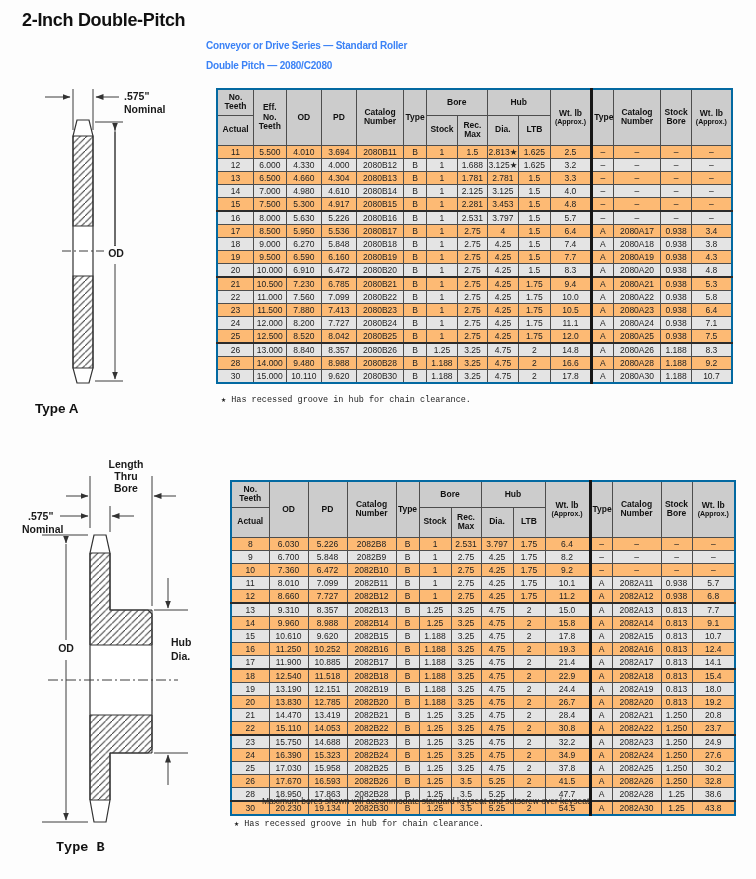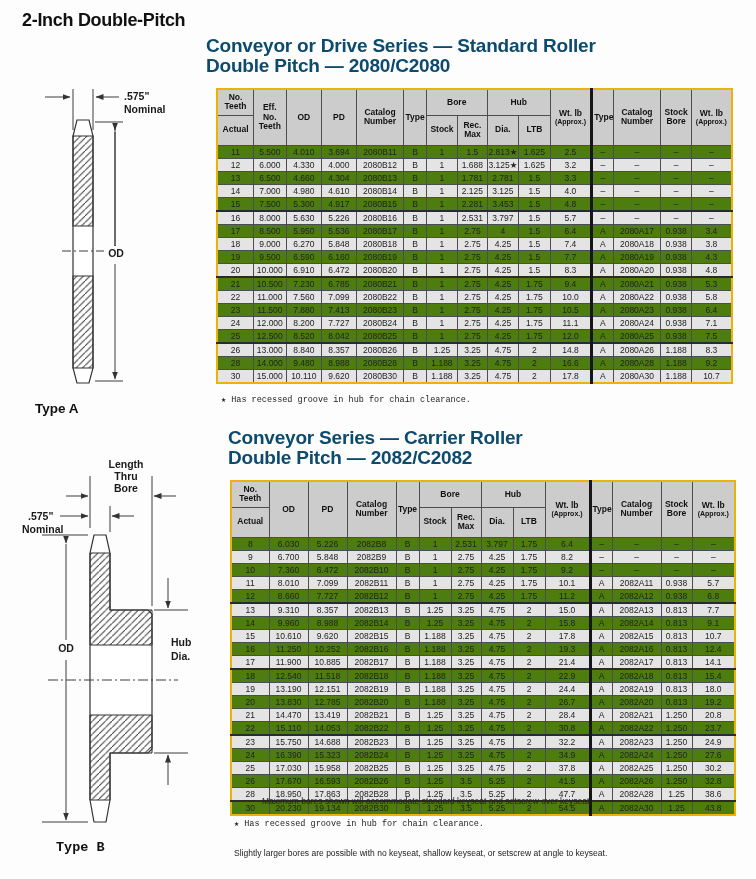--- a/index.html
+++ b/index.html
@@ -5,27 +5,27 @@
   html,body { margin:0; padding:0; background:#ffffff; }
   .page {
     position:relative; width:756px; height:879px; background:#fdfdfd;
     font-family:"Liberation Sans", sans-serif; color:#1a1a1a; overflow:hidden;
   }
   .page-title {
     position:absolute; left:22px; top:10px;
     font-size:18px; font-weight:bold; letter-spacing:-0.3px; color:#111;
   }
   .sec-title {
-    position:absolute; font-size:19px; font-weight:bold; color:#0c4a6e;
+    position:absolute; font-size:10px; font-weight:bold; color:#3b82f6;
     line-height:20px; letter-spacing:-0.2px;
   }
   #title1 { left:206px; top:36px; }
   #title2 { left:228px; top:428px; }
 
-  table { border-collapse:collapse; table-layout:fixed; background:#4d7c0f; border:2px solid #eab308; }
+  table { border-collapse:collapse; table-layout:fixed; background:#fdba74; border:2px solid #0369a1; }
   #table1 { position:absolute; left:216px; top:88px; width:517px; }
   #table2 { position:absolute; left:230px; top:480px; width:504px; }
   th, td { border:1px solid #4d4d4d; text-align:center; vertical-align:middle; padding:0; overflow:hidden; }
   thead th {
     background:#cccccc; font-size:8.5px; font-weight:bold; color:#111;
     line-height:9.5px; padding:1px 1px;
   }
   thead tr:first-child { height:26px; }
   thead tr:nth-child(2) { height:30px; }
   tbody td {
@@ -504,24 +504,20 @@
           <td class="hdiv">A</td>
           <td>2080A30</td>
           <td>1.188</td>
           <td>10.7</td>
         </tr>
       </tbody>
   </table>
 
   <div id="footnote1" class="footnote">★ Has recessed groove in hub for chain clearance.</div>
 
-  <div id="title2" class="sec-title">
-    <span>Conveyor Series — Carrier Roller</span><br>
-    <span>Double Pitch — 2082/C2082</span>
-  </div>
 
   <table id="table2">
     <colgroup>
       <col style="width:38px">
         <col style="width:39px">
         <col style="width:39px">
         <col style="width:49px">
       <col style="width:23px">
         <col style="width:32px">
         <col style="width:30px">
@@ -897,15 +893,14 @@
           <td class="hdiv">A</td>
           <td>2082A30</td>
           <td>1.25</td>
           <td>43.8</td>
         </tr>
       </tbody>
   </table>
 
   <div id="footnote2" class="footnote">★ Has recessed groove in hub for chain clearance.</div>
   <div id="note1" class="note">Maximum bores shown will accommodate standard keyseat and setscrew over keyseat.</div>
-  <div id="note2" class="note">Slightly larger bores are possible with no keyseat, shallow keyseat, or setscrew at angle to keyseat.</div>
 
 </div>
 
 </body></html>

